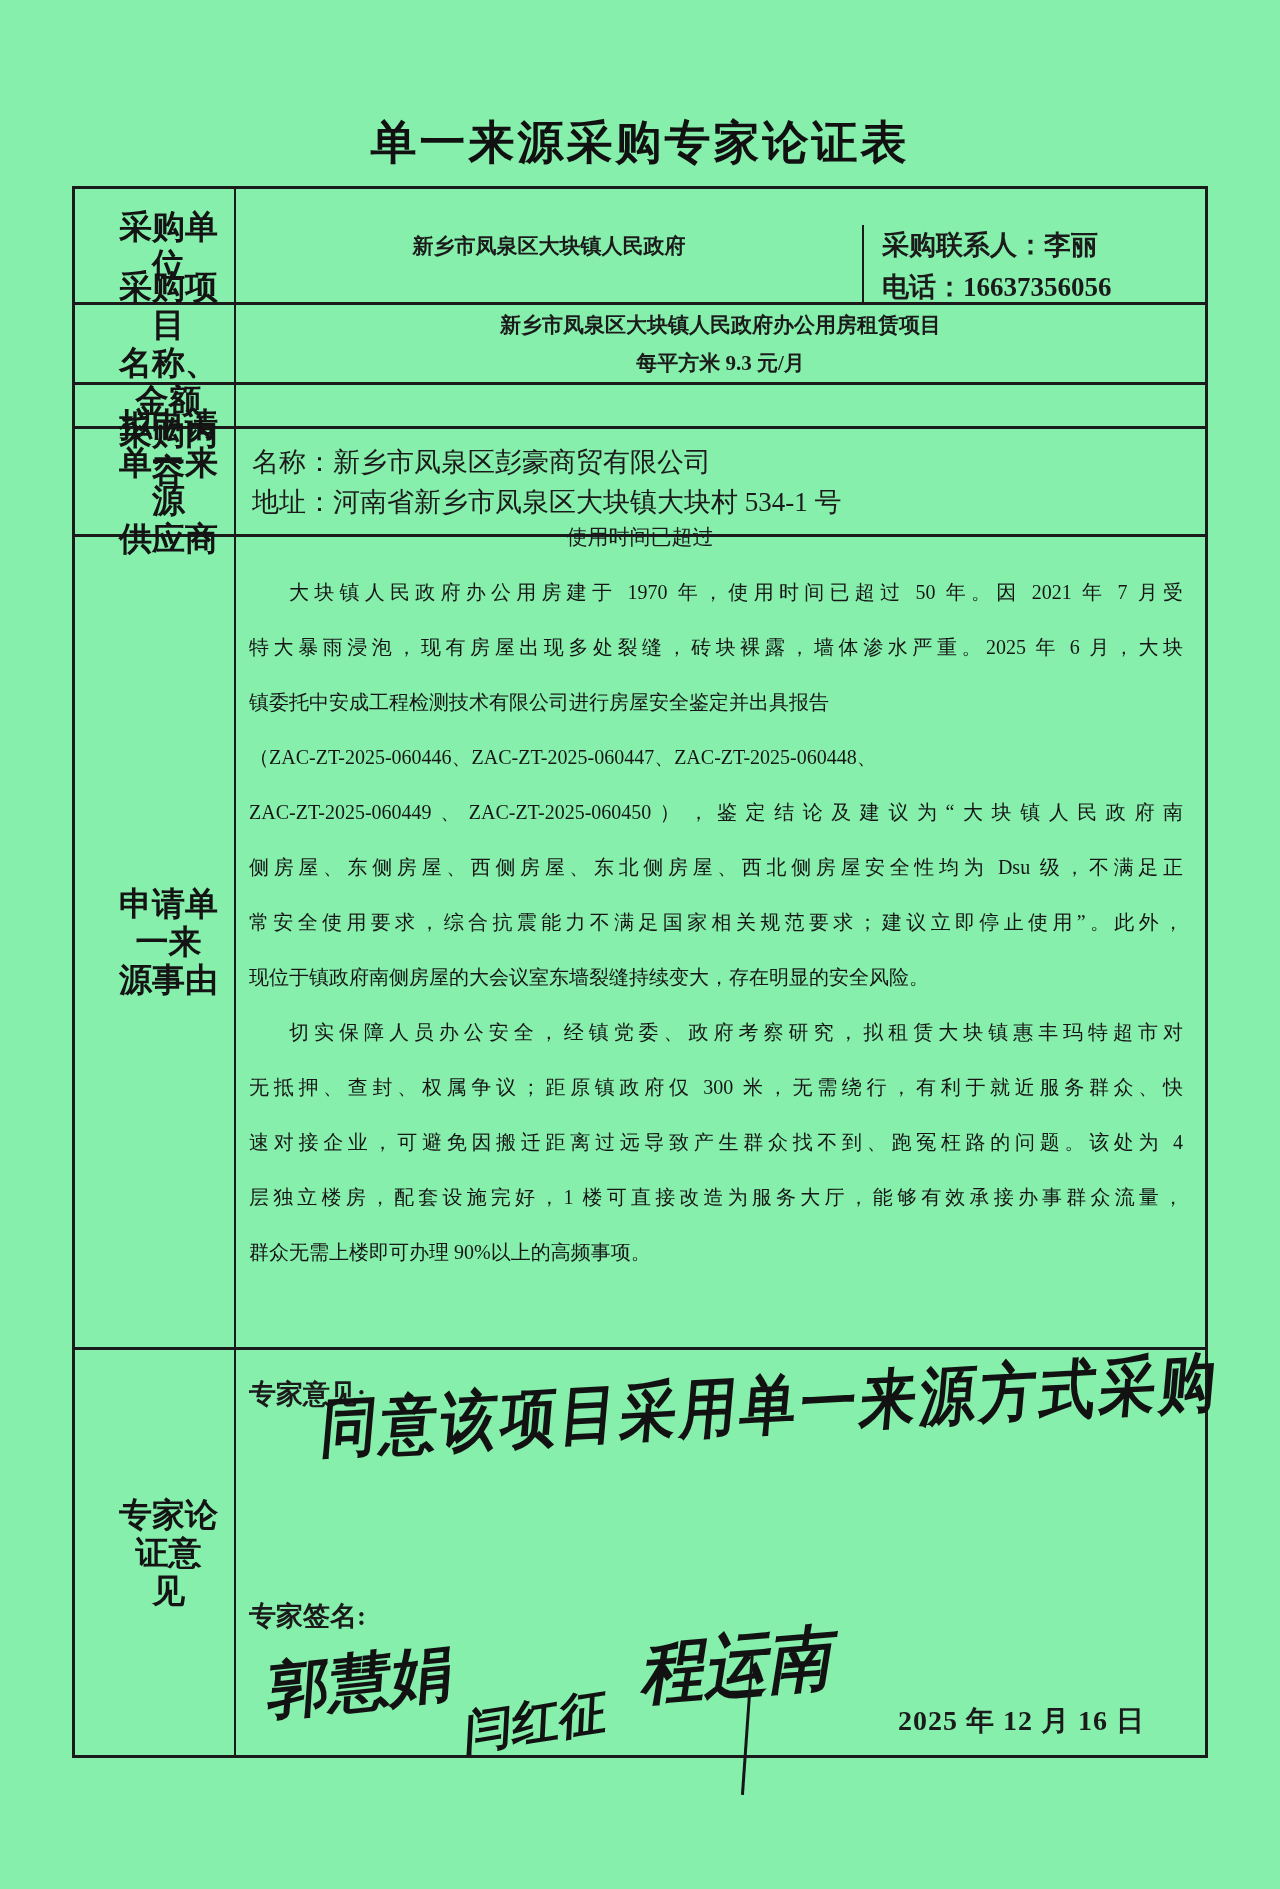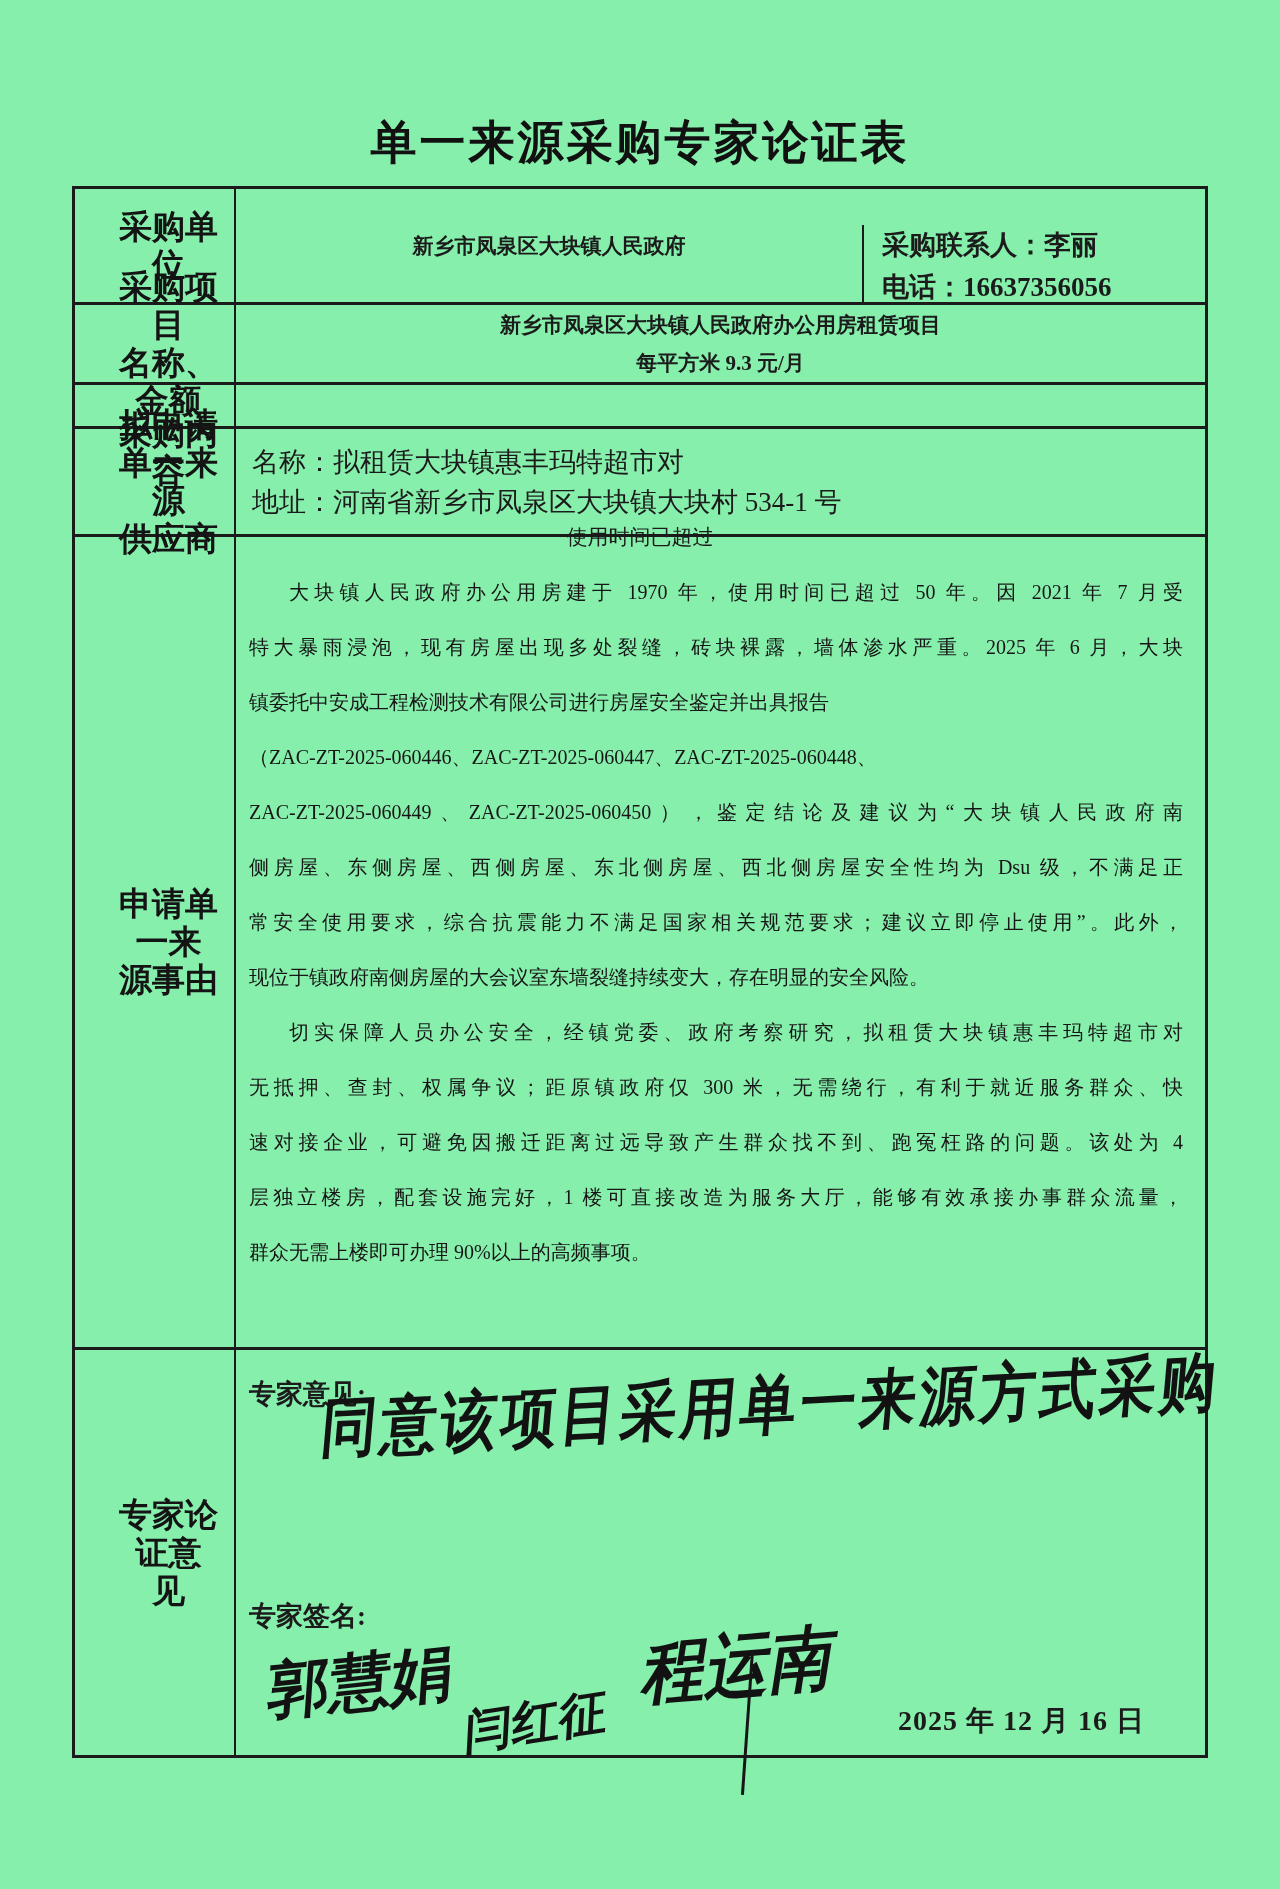--- a/index.html
+++ b/index.html
@@ -145,21 +145,21 @@
       <div class="val-center">使用时间已超过</div>
     </div>
 
     <div class="t-row row4">
       <div class="lbl">
         <div>拟申请</div>
         <div>单一来源</div>
         <div>供应商</div>
       </div>
       <div class="supplier-cell">
-        <div>名称：拟租赁大块镇惠丰玛特超市对</div>
+        <div>名称：新乡市凤泉区彭豪商贸有限公司</div>
         <div>地址：河南省新乡市凤泉区大块镇大块村 534-1 号</div>
       </div>
     </div>
 
     <div class="t-row row5">
       <div class="lbl">
         <div>申请单一来</div>
         <div>源事由</div>
       </div>
       <div class="reason-cell">

